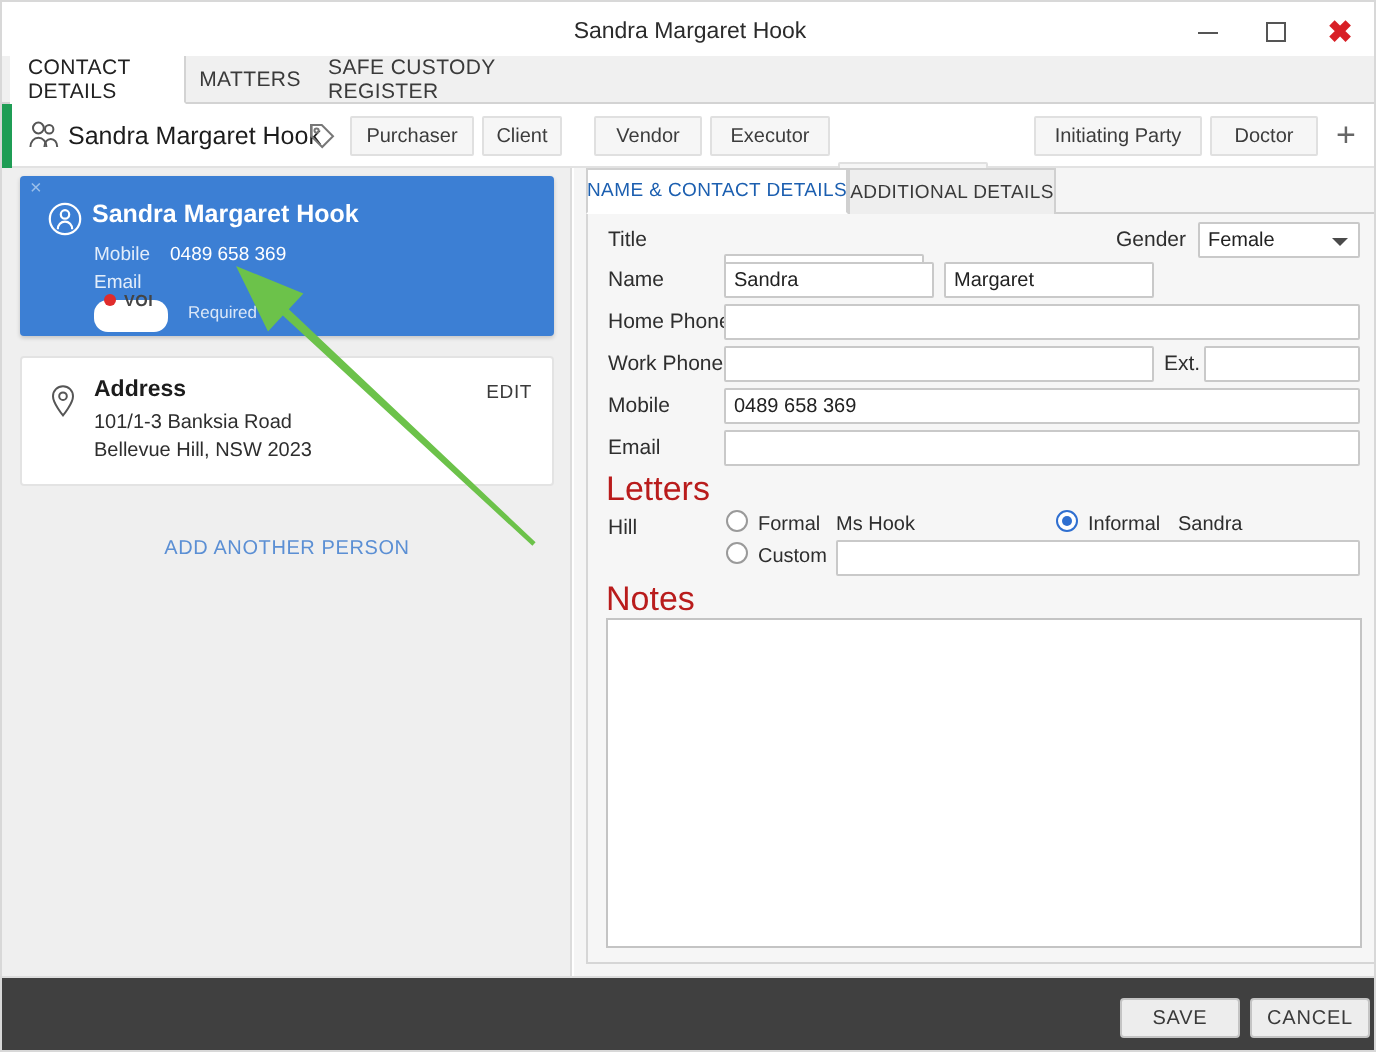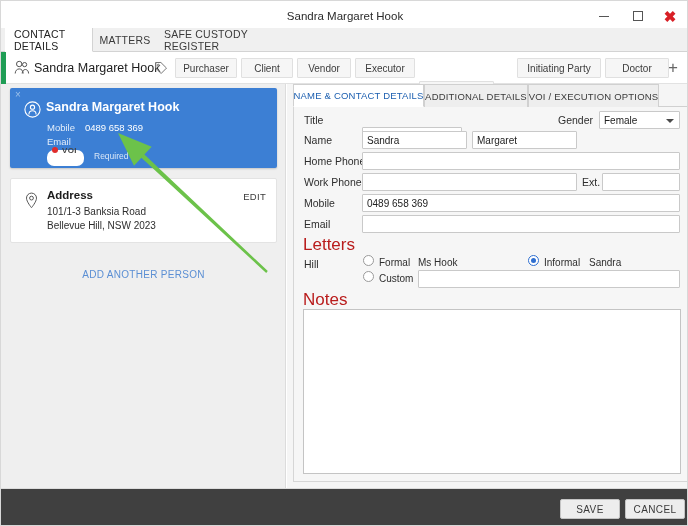--- a/index.html
+++ b/index.html
@@ -321,26 +321,26 @@
     </span>
     <div id="person-name">Sandra Margaret Hook</div>
     <span id="tag-icon">
       <svg width="14" height="14" viewBox="0 0 14 14">
         <path d="M1.5 1.5h5.4l5.6 5.6-5.4 5.4-5.6-5.6z" fill="none" stroke="#777" stroke-width="1"></path>
         <circle cx="4.3" cy="4.3" r="1.05" fill="none" stroke="#777" stroke-width="1"></circle>
       </svg>
     </span>
     <div id="plus-btn">+</div>
   <div class="rolebtn" style="left: 174px; width: 62px;">Purchaser</div>
-      <div class="rolebtn" style="left: 240px; width: 52px;">Client</div>
+      <div class="rolebtn" style="left: 240px; width: 40px;">Client</div>
       <div class="rolebtn" style="left: 296px; width: 54px;">Vendor</div>
       <div class="rolebtn" style="left: 354px; width: 60px;">Executor</div>
       <div class="rolebtn" style="left: 418px; width: 75px; margin-top: 23px;">Responding Party</div>
       <div class="rolebtn" style="left: 516px; width: 84px;">Initiating Party</div>
-      <div class="rolebtn" style="left: 604px; width: 64px;">Doctor</div>
+      <div class="rolebtn" style="left: 604px; width: 54px;">Doctor</div>
     </div>
 
   <div id="leftpanel">
 
     <div id="person-card">
       <div id="card-close">×</div>
       <span id="card-avatar">
         <svg width="17" height="17" viewBox="0 0 17 17">
           <circle cx="8.5" cy="8.5" r="7.6" fill="none" stroke="#ffffff" stroke-width="1.1"></circle>
           <circle cx="8.5" cy="6.2" r="2.1" fill="none" stroke="#ffffff" stroke-width="1.1"></circle>
@@ -371,21 +371,20 @@
       <div id="addr-line2">Bellevue Hill, NSW 2023</div>
     </div>
 
     <div id="add-person">ADD ANOTHER PERSON</div>
   </div>
 
   <div id="rightpanel">
     <div id="rtabs">
         <div class="rtab active" style="left: 0px; width: 131px;">NAME &amp; CONTACT DETAILS</div>
         <div class="rtab" style="left: 131px; width: 104px;">ADDITIONAL DETAILS</div>
-        <div class="rtab" style="left: 235px; width: 131px;">VOI / EXECUTION OPTIONS</div>
       </div>
 
     <div id="formarea">
 
       <div class="flabel" style="left:10px; top:7px;">Title</div>
       <div class="fselect" style="left:68px; top:20px; width:100px;">
         <span class="selval highlight">Ms</span>
         <span class="caret"></span>
       </div>
 

